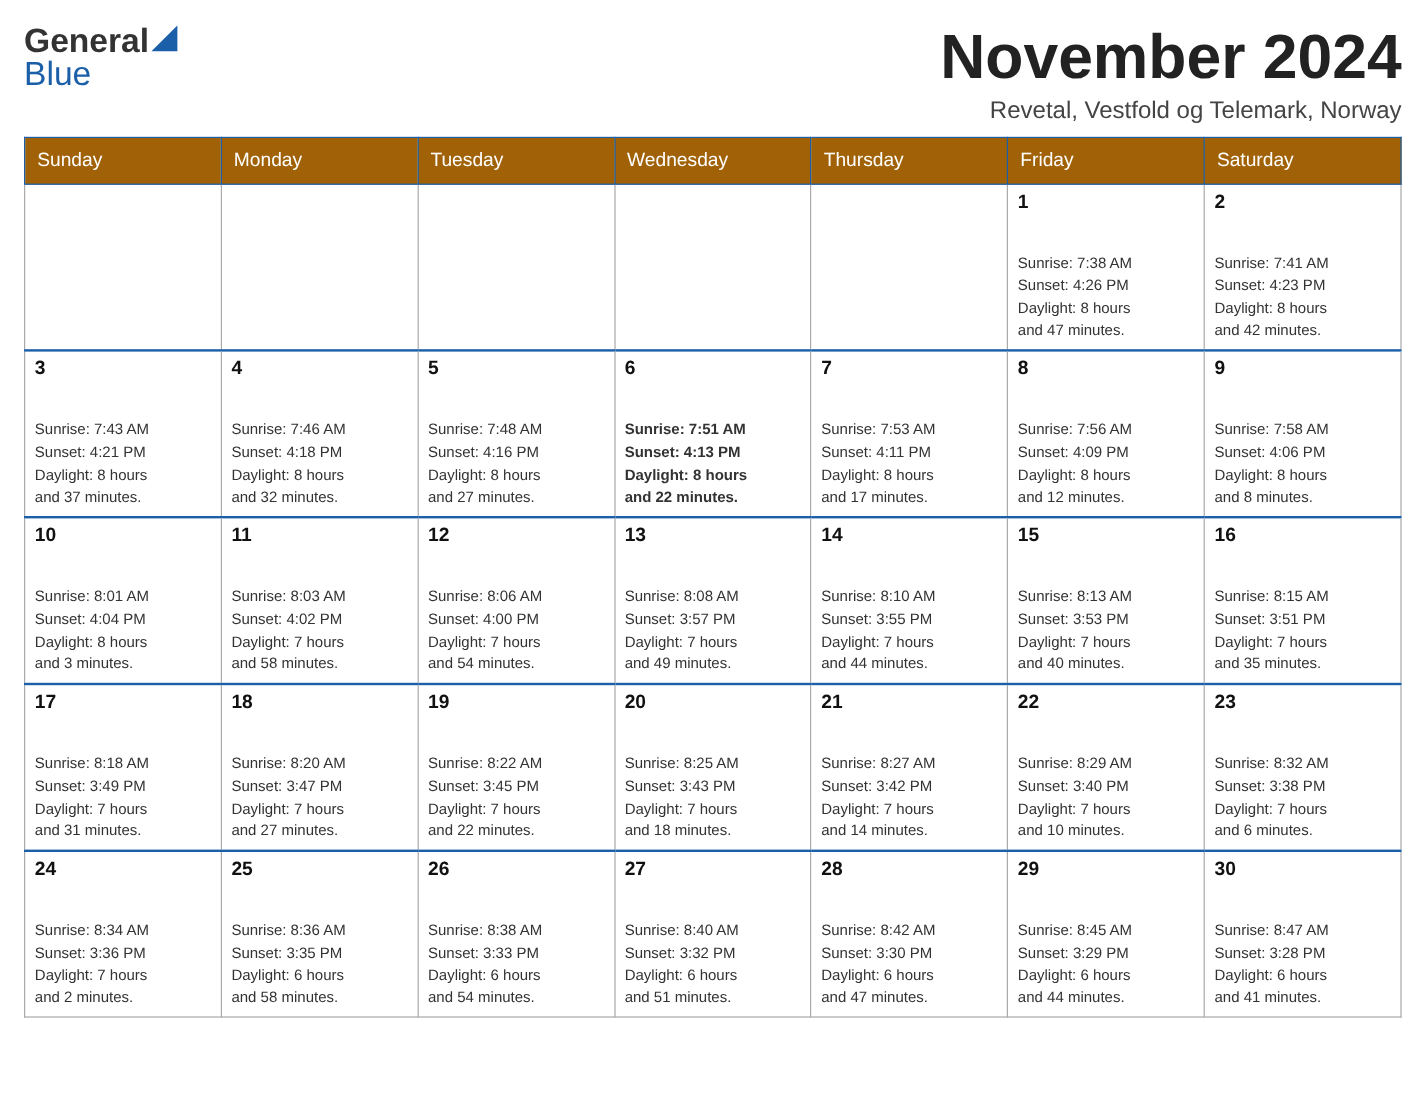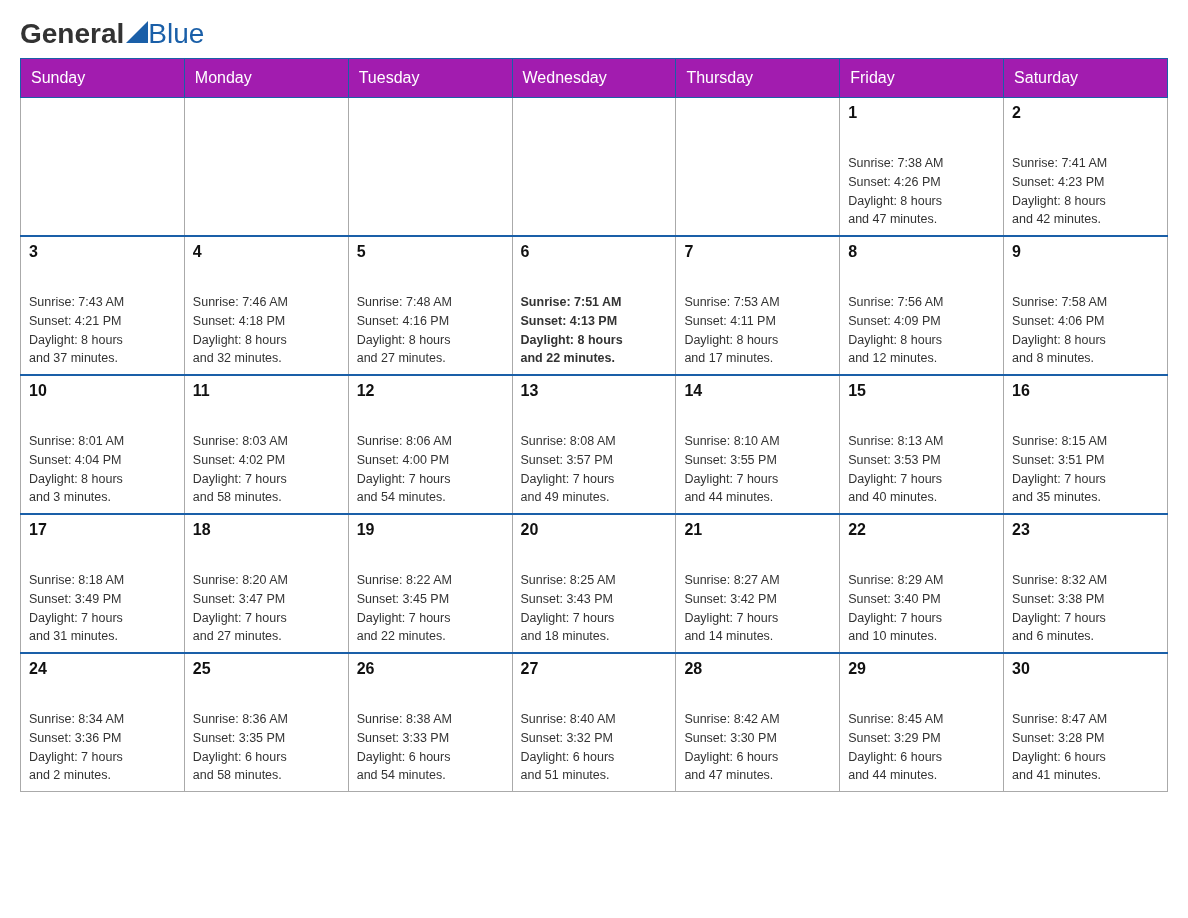--- a/index.html
+++ b/index.html
@@ -11,21 +11,21 @@
       min-height: 918px;
     }
     .header {
       display: flex;
       justify-content: space-between;
       align-items: flex-start;
       margin-bottom: 10px;
     }
     .logo {
       display: flex;
-      flex-direction: row;
+      flex-direction: column;
       align-items: flex-start;
       justify-content: center;
     }
     .logo-text-general {
       font-size: 28px;
       font-weight: bold;
       color: #333;
       line-height: 1;
     }
     .logo-text-blue {
@@ -51,21 +51,21 @@
       font-size: 20px;
       color: #444;
       margin-top: 4px;
     }
     .calendar-table {
       width: 100%;
       border-collapse: collapse;
       margin-top: 8px;
     }
     .calendar-table th {
-      background-color: #a21caf;
+      background-color: #a16207;
       color: #fff;
       font-size: 16px;
       font-weight: normal;
       padding: 10px 10px;
       text-align: left;
       border: 1px solid #1a5fa8;
     }
     .calendar-table td {
       vertical-align: top;
       border: 1px solid #aaa;
@@ -103,20 +103,22 @@
   <div class="logo">
     <div class="logo-top-row">
       <span class="logo-text-general">General</span>
       <svg width="22" height="22" viewBox="0 0 22 22" style="margin-left:2px;margin-top:-4px;">
         <polygon points="0,22 22,22 22,0" fill="#1a5fa8"></polygon>
       </svg>
     </div>
     <span class="logo-text-blue">Blue</span>
   </div>
   <div class="title-section">
+    <div class="month-title">November 2024</div>
+    <div class="location-subtitle">Revetal, Vestfold og Telemark, Norway</div>
   </div>
 </div>
 
 <table class="calendar-table">
   <thead>
     <tr>
     <th>Sunday</th>
         <th>Monday</th>
         <th>Tuesday</th>
         <th>Wednesday</th>

